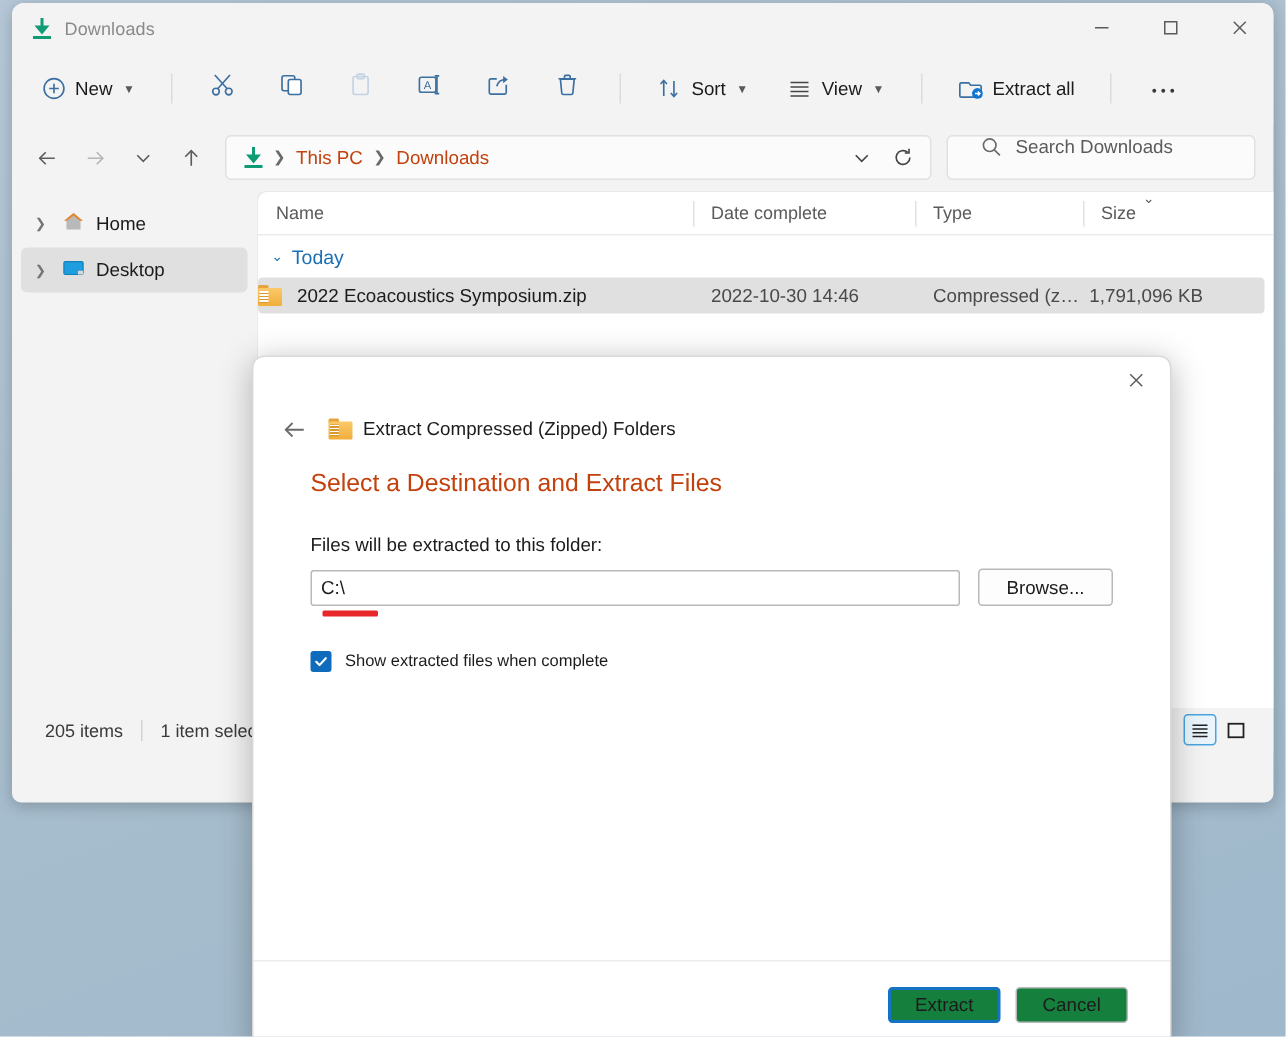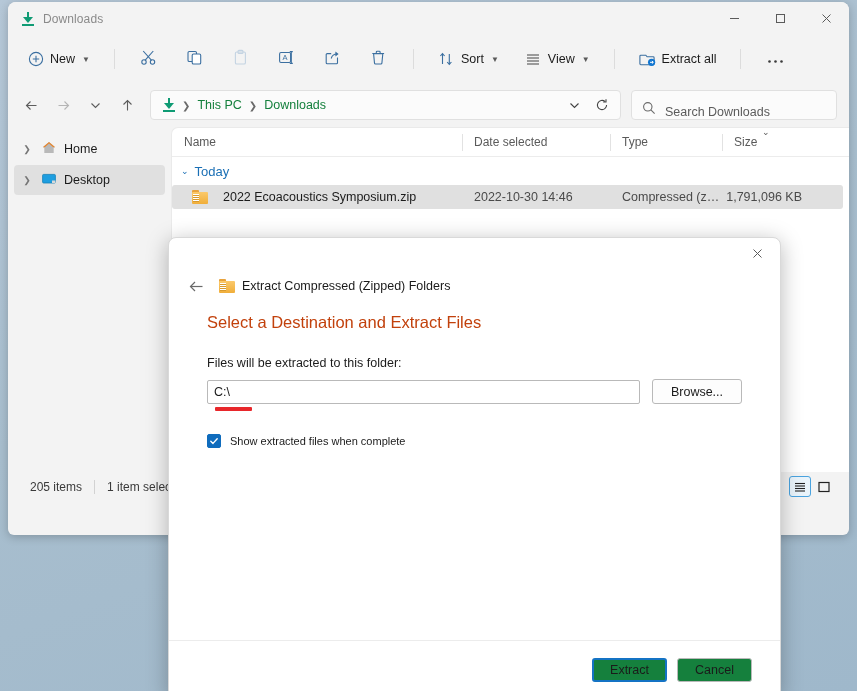--- a/index.html
+++ b/index.html
@@ -82,32 +82,32 @@
     color: #5d5d5d; font-size: 14px;
   }
   .nav-btn.dim { color: #b5b5b5; }
   .addrbox {
     flex: 1; height: 30px; margin-left: 6px;
     background: #fbfbfb; border: 1px solid #e0e0e0; border-radius: 4px;
     display: flex; align-items: center; padding: 0 4px;
   }
   .crumb-ico { width: 16px; height: 16px; margin: 0 4px 0 6px; position: relative; }
   .crumb {
-    font-size: 12.5px; color: #15803d; padding: 3px 6px; border-radius: 3px;
+    font-size: 12.5px; color: #c2410c; padding: 3px 6px; border-radius: 3px;
   }
   .crumb-sep { color: #6a6a6a; font-size: 10px; padding: 0 1px; }
   .addr-spacer { flex: 1; }
   .addr-icobtn {
     width: 28px; height: 26px; display: flex; align-items: center; justify-content: center;
     color: #444; border-radius: 3px;
   }
   .searchbox {
     width: 206px; height: 30px; margin-left: 8px;
     background: #fbfbfb; border: 1px solid #e0e0e0; border-radius: 4px;
-    display: flex; align-items: flex-end; gap: 9px; padding: 0 10px;
+    display: flex; align-items: flex-start; gap: 9px; padding: 0 22px;
   }
   .search-ph { font-size: 12.5px; color: #5b5b5b; }
 
   
   .body-split { display: flex; height: 345px; background: #f3f3f3; }
 
   .navpane { width: 163px; padding-top: 6px; }
   .nav-item {
     height: 30px; margin: 1px 6px; border-radius: 4px;
     display: flex; align-items: center; gap: 7px; padding-left: 6px;
@@ -142,21 +142,21 @@
     height: 28px; display: flex; align-items: center; gap: 6px;
     padding-left: 9px; font-size: 13px; color: #1a6fb5;
   }
   .grp-caret { font-size: 9px; color: #1a6fb5; }
 
   .file-row {
     height: 24px; display: flex; align-items: center;
     background: #e0e0e0; font-size: 12.5px; color: #1b1b1b;
     margin: 0 6px 0 0; border-radius: 3px;
   }
-  .fr-name { width: 290px; display: flex; align-items: center; gap: 15px; padding-left: 20px; }
+  .fr-name { width: 290px; display: flex; align-items: center; gap: 10px; padding-left: 0; }
   .fr-date { width: 148px; padding-left: 12px; color: #4a4a4a; }
   .fr-type { width: 112px; padding-left: 12px; color: #4a4a4a;
              white-space: nowrap; overflow: hidden; text-overflow: ellipsis; }
   .fr-size { width: 86px; text-align: right; color: #4a4a4a; padding-right: 6px; }
 
   
   .zipicon { width: 16px; height: 14px; position: relative; flex: none; }
   .zipicon .tab { position:absolute; left:0; top:0; width:7px; height:3px;
                   background:#e8a33d; border-radius:1px 1px 0 0; }
   .zipicon .bod { position:absolute; left:0; top:2px; width:16px; height:12px;
@@ -489,21 +489,21 @@
               <path d="M11 9.5h3.4v2.5H11z" fill="#d8d8d8"></path>
             </svg>
         </span>
         <span>Desktop</span>
       </div>
     </div>
 
     <div class="filepane">
       <div class="colhead">
         <div class="ch ch-name">Name</div>
-        <div class="ch ch-date">Date selected</div>
+        <div class="ch ch-date">Date complete</div>
         <div class="ch ch-type">Type</div>
         <div class="ch ch-size">
           <span>Size</span>
           <span class="sort-caret">⌄</span>
         </div>
       </div>
 
       <div class="group-row">
         <span class="grp-caret">⌄</span>
         <span>Today</span>

